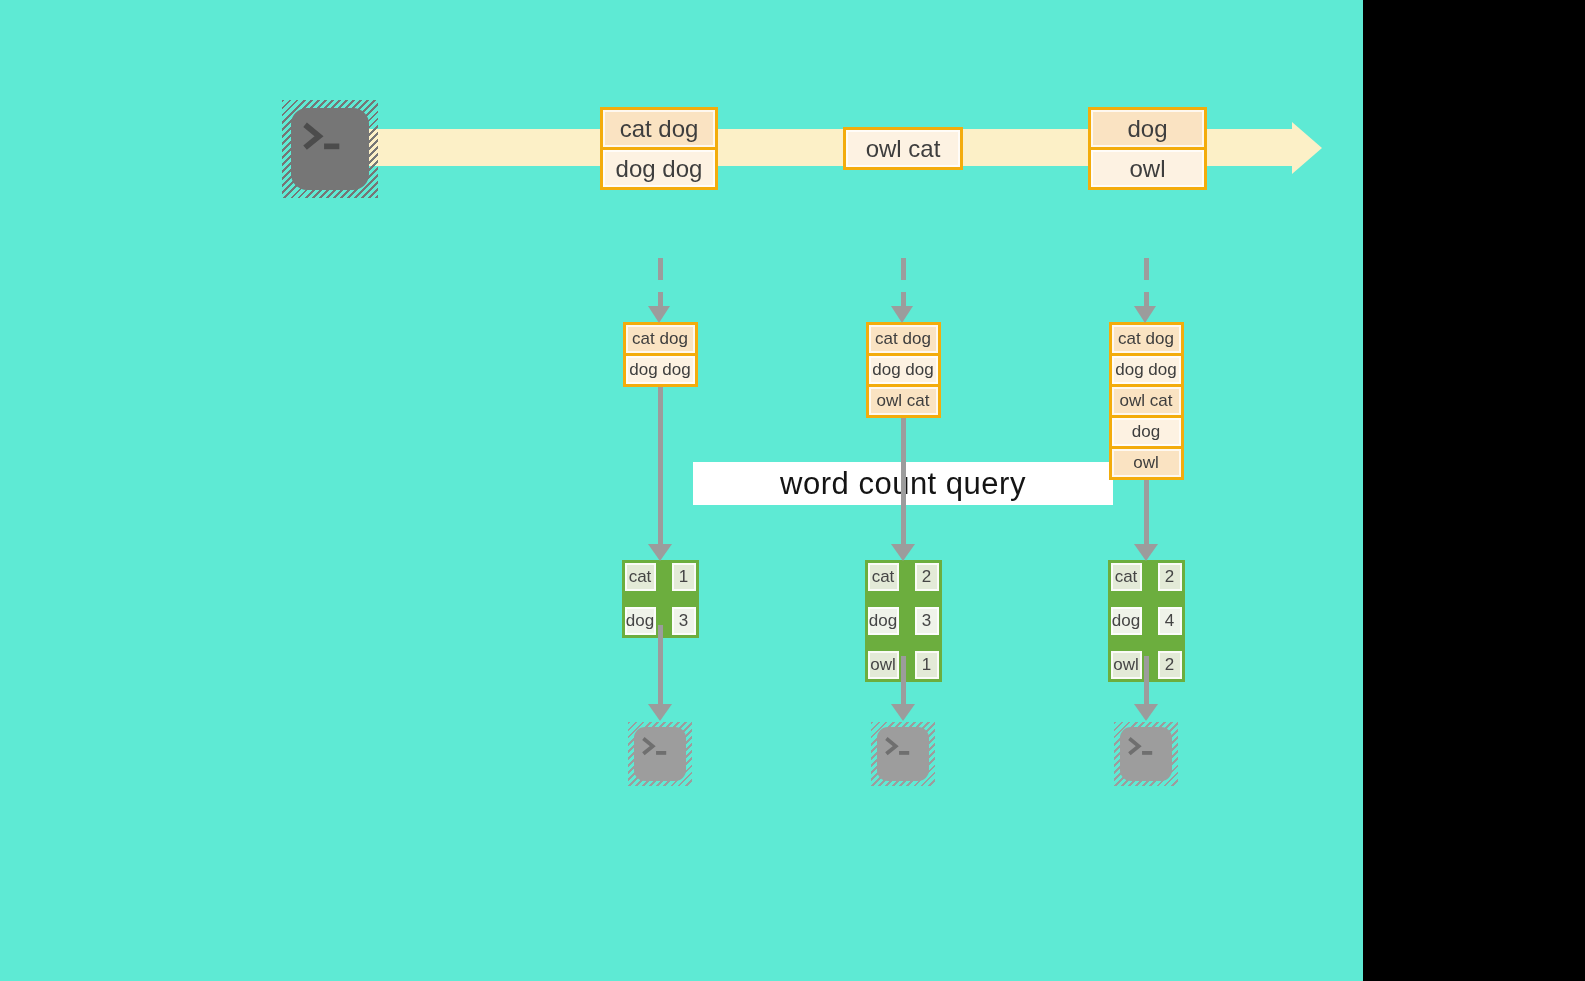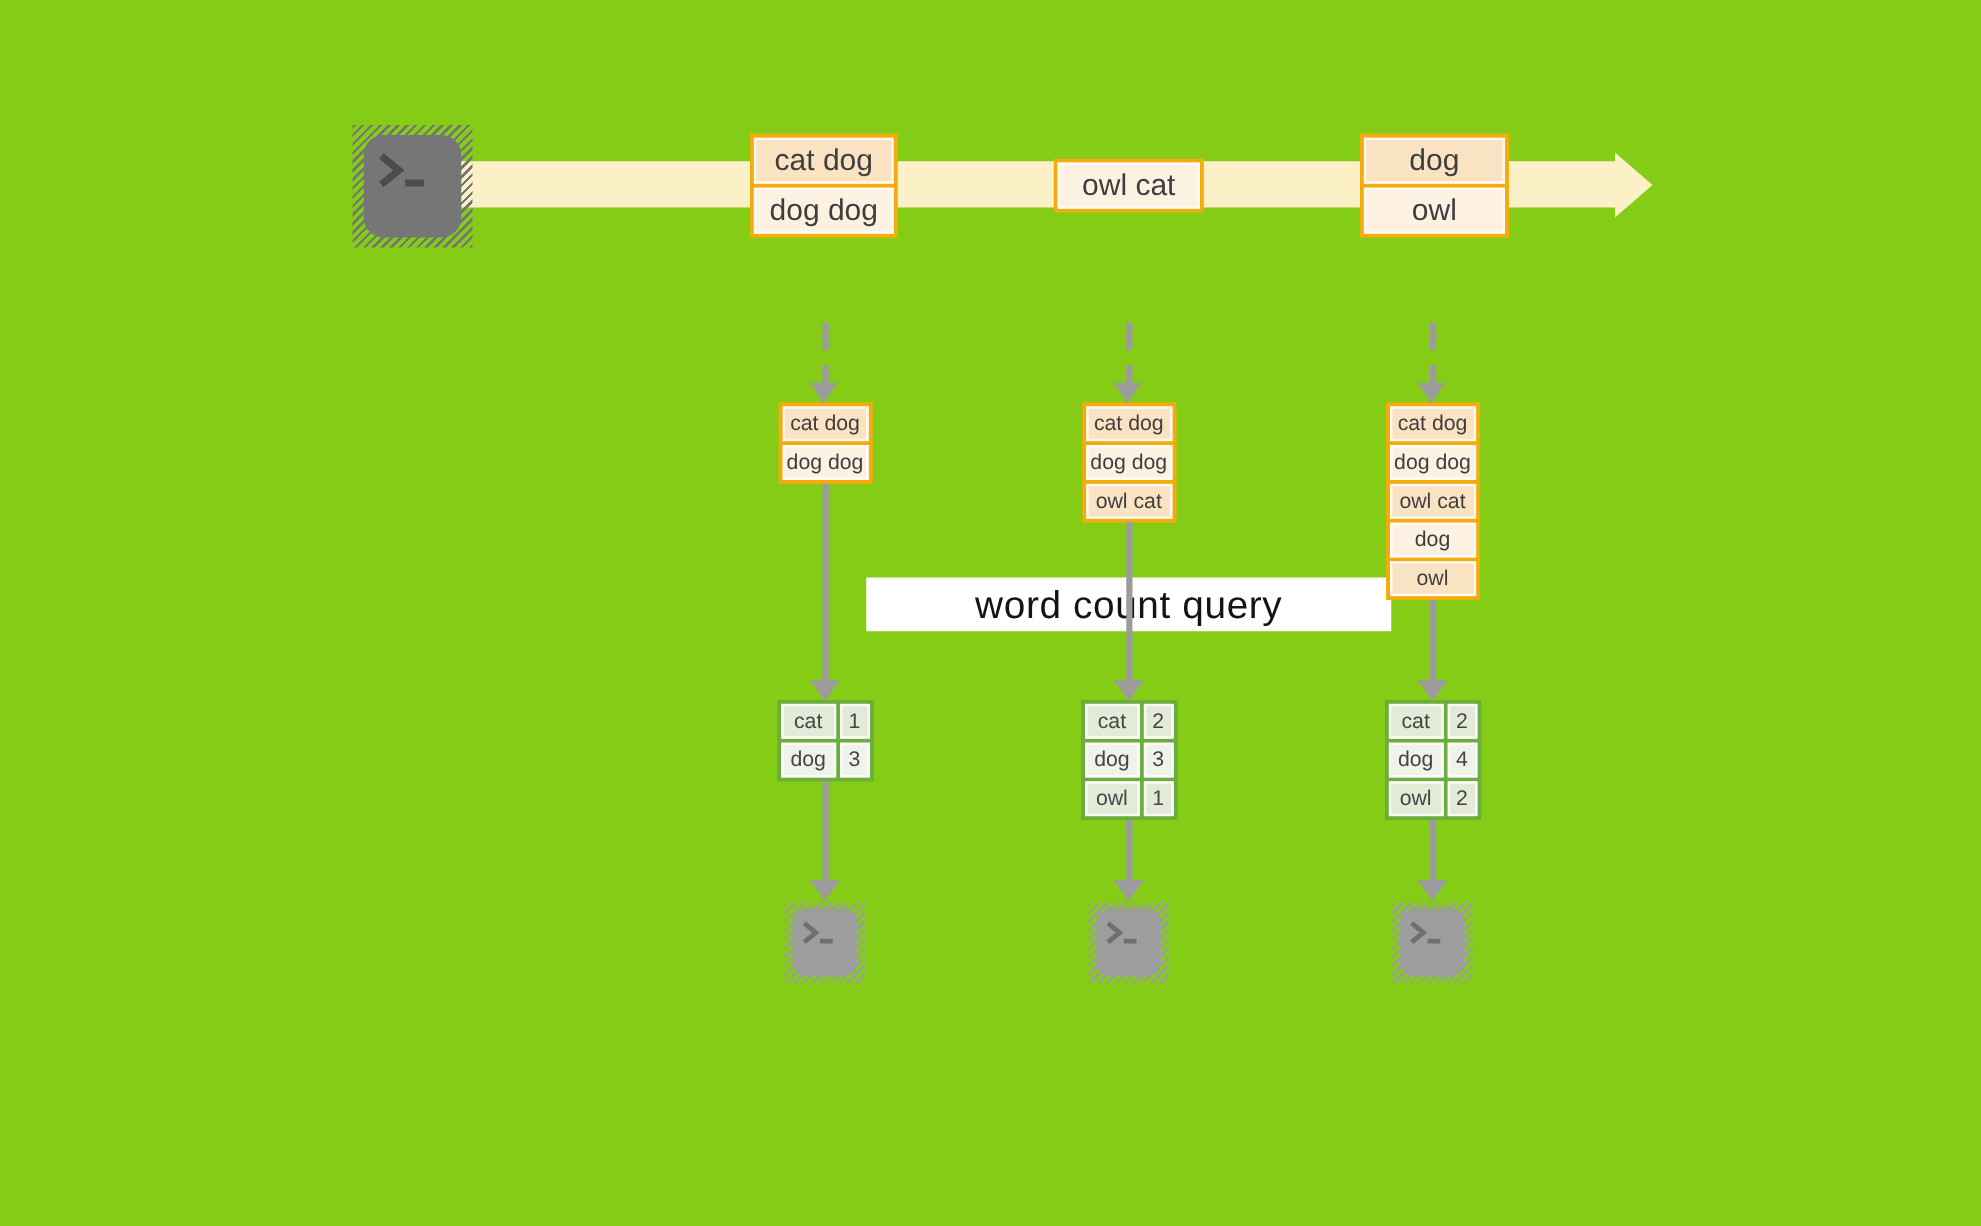--- a/index.html
+++ b/index.html
@@ -1,17 +1,17 @@
 <!DOCTYPE html>
 <html style="--gold: #F3AC0C; --peachD: #FAE3C2; --peachL: #FDF2E2; --cream: #FCF0C7; --agray: #9C9C9C; --green: #6CAE3E; --gcellD: #E3EAD7; --gcellL: #EFF3E9; --termD: #767676; --termL: #9D9D9D; --labelbg: #FFFFFF;"><head>
 <meta charset="utf-8">
 <style>
   html,body{margin:0;padding:0;background:#000;}
   .canvas{
-    position:relative;width:1585px;height:981px;background:#84cc16;overflow:hidden;
+    position:relative;width:1363px;height:981px;background:#5eead4;overflow:hidden;
     font-family:"Liberation Sans","DejaVu Sans",sans-serif;
     text-decoration:underline;
   }
   .canvas *{box-sizing:border-box;}
 
   
   .band{position:absolute;left:365px;top:129px;width:927px;height:37px;background:var(--cream);z-index:1;}
   .band-head{position:absolute;left:1292px;top:122px;width:0;height:0;z-index:1;
     border-top:26px solid transparent;border-bottom:26px solid transparent;border-left:30px solid var(--cream);}
 
@@ -42,21 +42,21 @@
     border-left:12px solid transparent;border-right:12px solid transparent;
     border-top:17px solid var(--agray);}
 
   
   .query-label{position:absolute;left:693px;top:462px;width:420px;height:43px;z-index:3;
     background:var(--labelbg);color:#141414;font-size:31px;font-weight:300;letter-spacing:.5px;
     text-align:center;line-height:43px;}
 
   
   .counts{position:absolute;width:77px;border:3px solid var(--green);background:var(--green);
-    display:grid;grid-template-columns:1fr 24px;gap:3px;z-index:5;}
+    display:grid;grid-template-columns:1fr 24px;gap:16px;z-index:5;}
   .gcell{height:28px;line-height:28px;text-align:center;font-size:17px;color:#454545;
     box-shadow:inset 0 0 0 2px rgba(255,255,255,.8);}
   .g-dark{background:var(--gcellD);}
   .g-light{background:var(--gcellL);}
 </style>
 </head>
 <body>
 
 <div class="canvas">
   <div class="band"></div>

